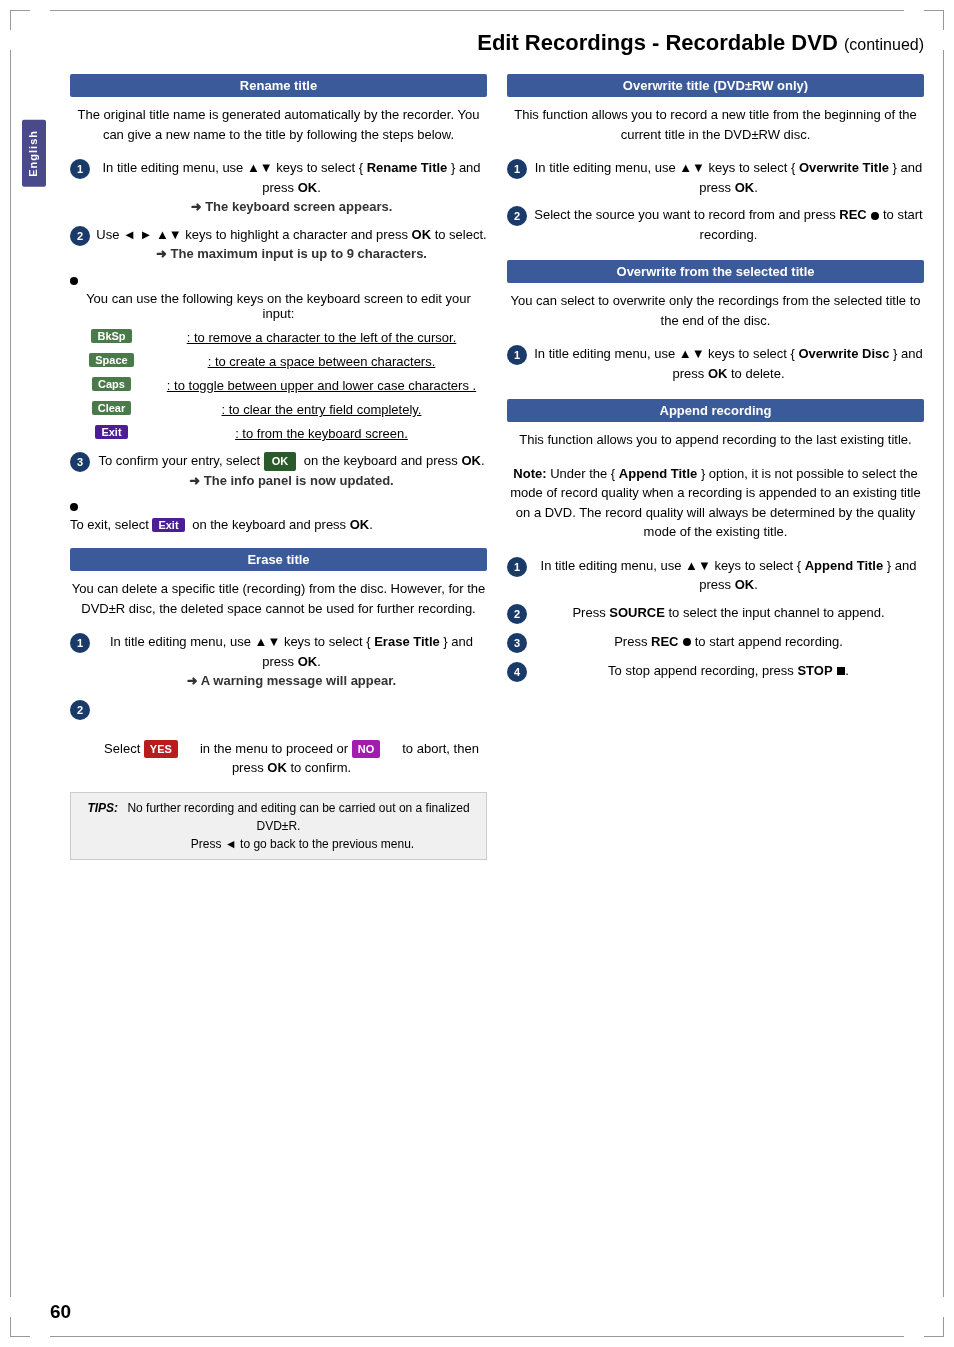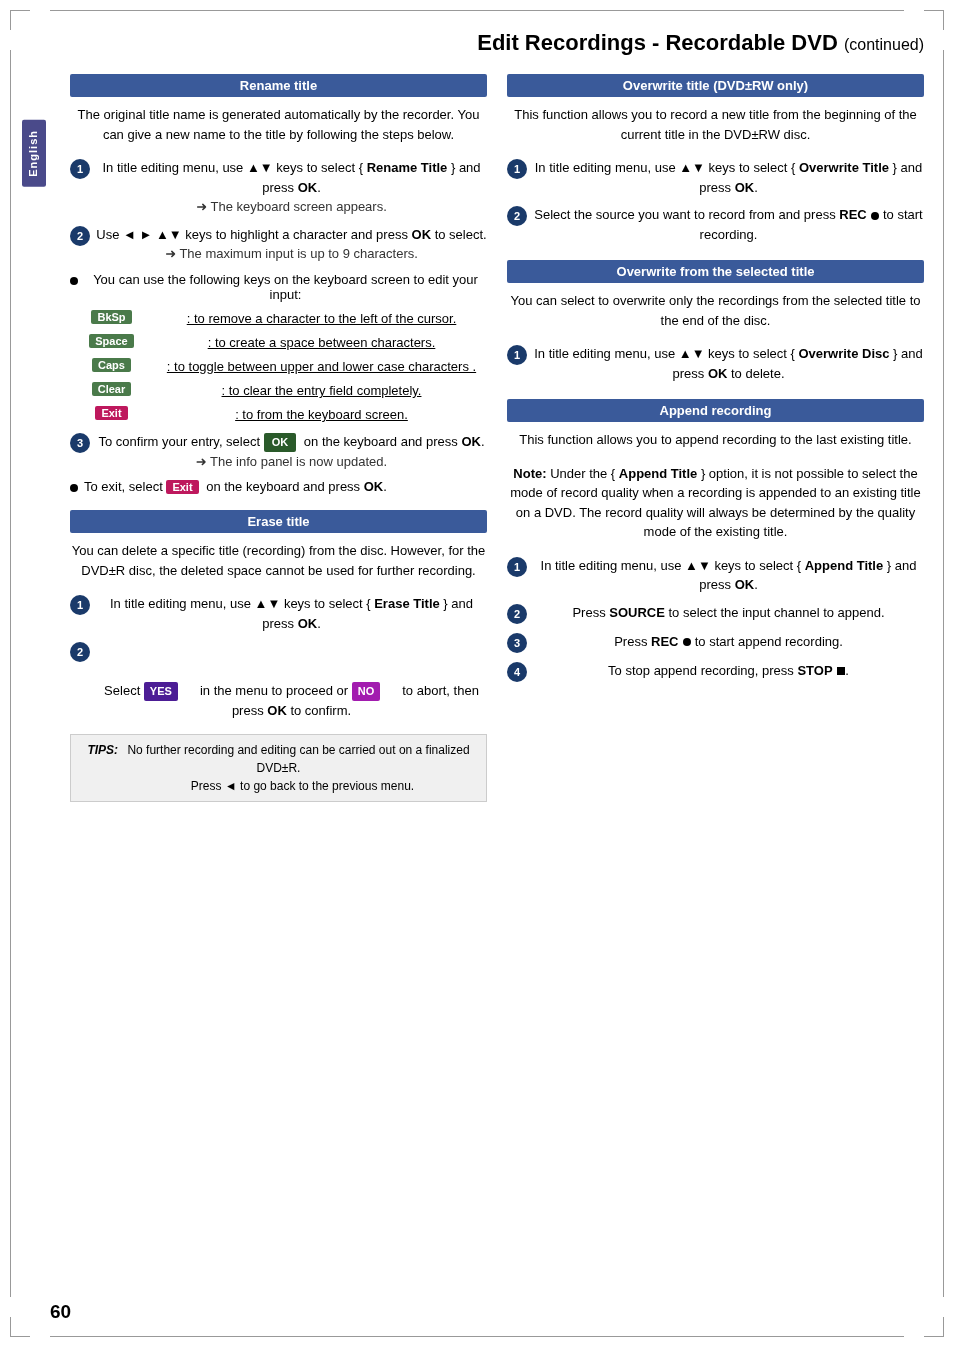--- a/index.html
+++ b/index.html
@@ -146,28 +146,30 @@
     }
     .step-content {
       flex: 1;
       font-size: 13px;
       line-height: 1.5;
     }
     .step-sub {
       display: block;
       padding-left: 0;
       color: #333;
+      font-weight: bold;
     }
 
     
     .bullet-item {
       display: flex;
       align-items: flex-start;
       margin-bottom: 8px;
       gap: 6px;
+      flex-direction: column;
     }
     .bullet-dot {
       min-width: 8px;
       height: 8px;
       border-radius: 50%;
       background: #000;
       margin-top: 5px;
       flex-shrink: 0;
     }
 
@@ -180,24 +182,24 @@
       font-weight: bold;
       padding: 1px 6px;
       border-radius: 2px;
       margin-right: 4px;
     }
     .key-badge.ok {
       background: #2a5a2a;
       padding: 1px 8px;
     }
     .key-badge.exit-badge {
-      background: #be185d;
+      background: #4c1d95;
     }
     .key-badge.yes-badge {
-      background: #4c1d95;
+      background: #b91c1c;
       margin-top: 41px;
     }
     .key-badge.no-badge {
       background: #a21caf;
     }
 
     
     .key-table {
       margin: 8px 0 8px 16px;
     }
@@ -361,20 +363,21 @@
         </span>
       </div>
 
       <div class="section-header" style="margin-top:16px;">Erase title</div>
       <div class="section-content">You can delete a specific title (recording) from the disc. However, for the DVD±R disc, the deleted space cannot be used for further recording.</div>
 
       <div class="step">
         <span class="step-num">1</span>
         <span class="step-content">
           In title editing menu, use ▲▼ keys to select { <strong>Erase Title</strong> } and press <strong>OK</strong>.
+          <span class="step-sub">➜ A warning message will appear.</span>
         </span>
       </div>
 
       <div class="step">
         <span class="step-num">2</span>
         <span class="step-content">
           Select <span class="key-badge yes-badge">YES</span>&nbsp;&nbsp;&nbsp;&nbsp; in the menu to proceed or <span class="key-badge no-badge">NO</span>&nbsp;&nbsp;&nbsp;&nbsp; to abort, then press <strong>OK</strong> to confirm.
         </span>
       </div>
 

